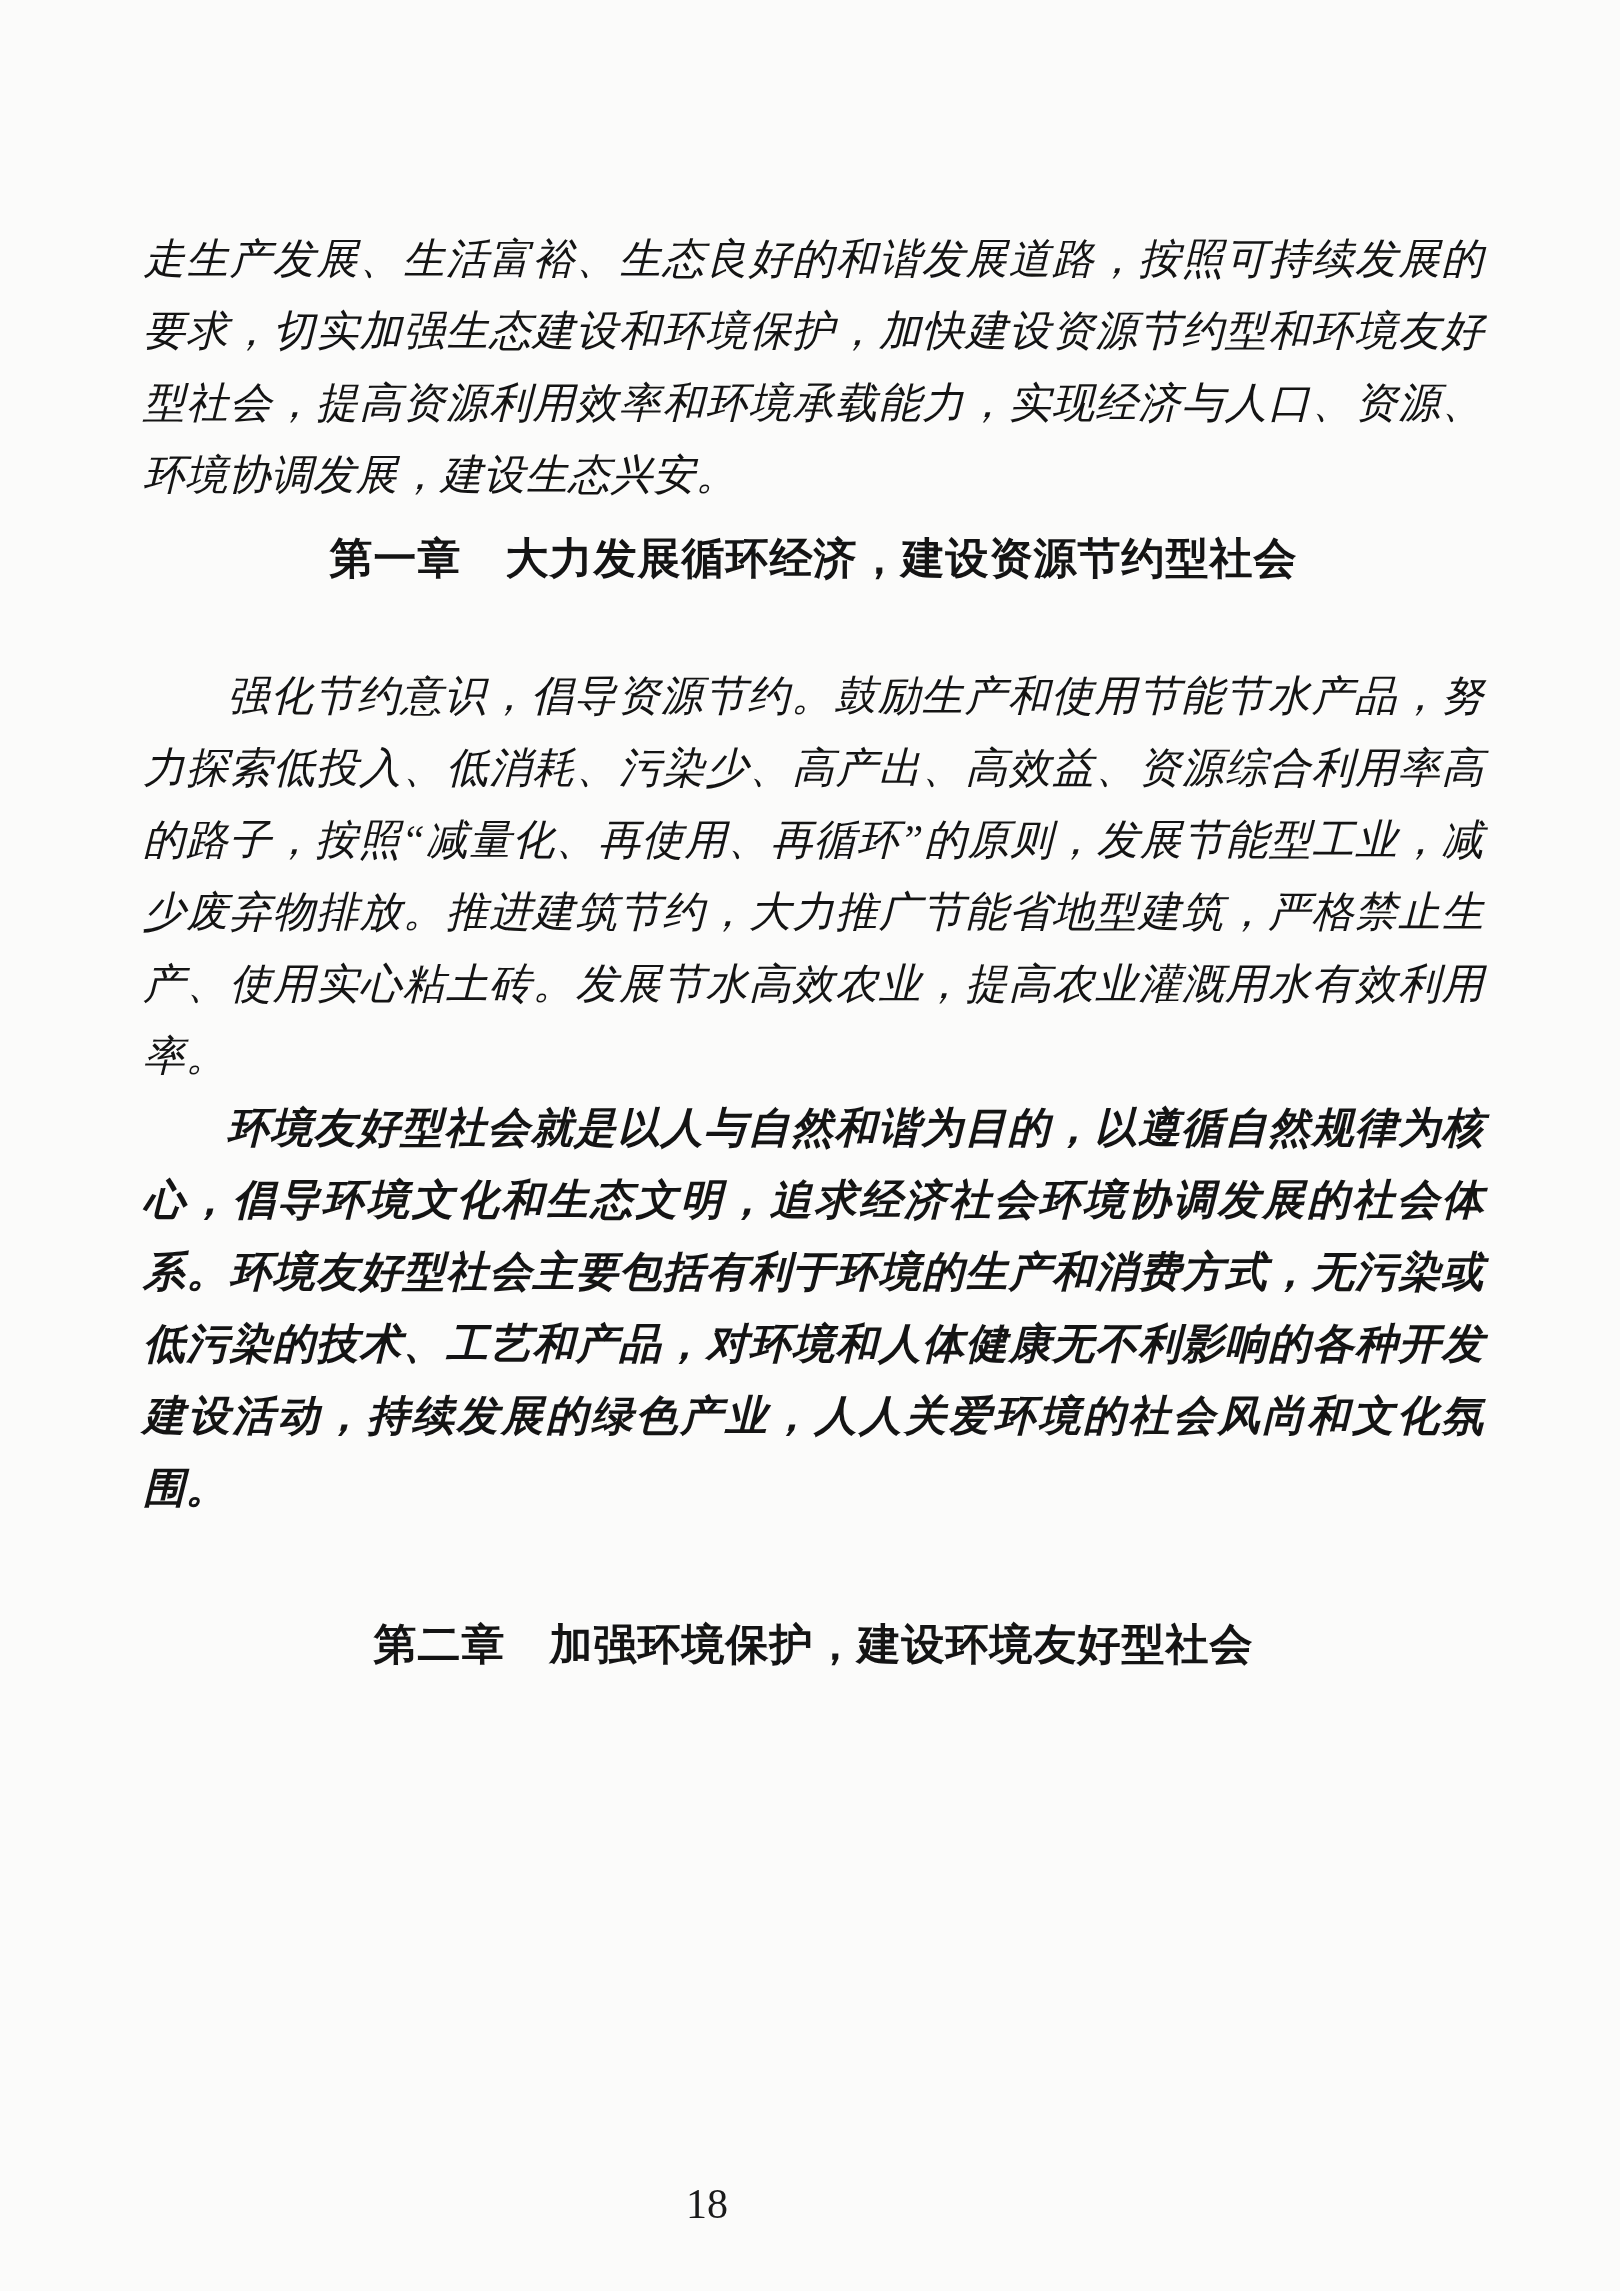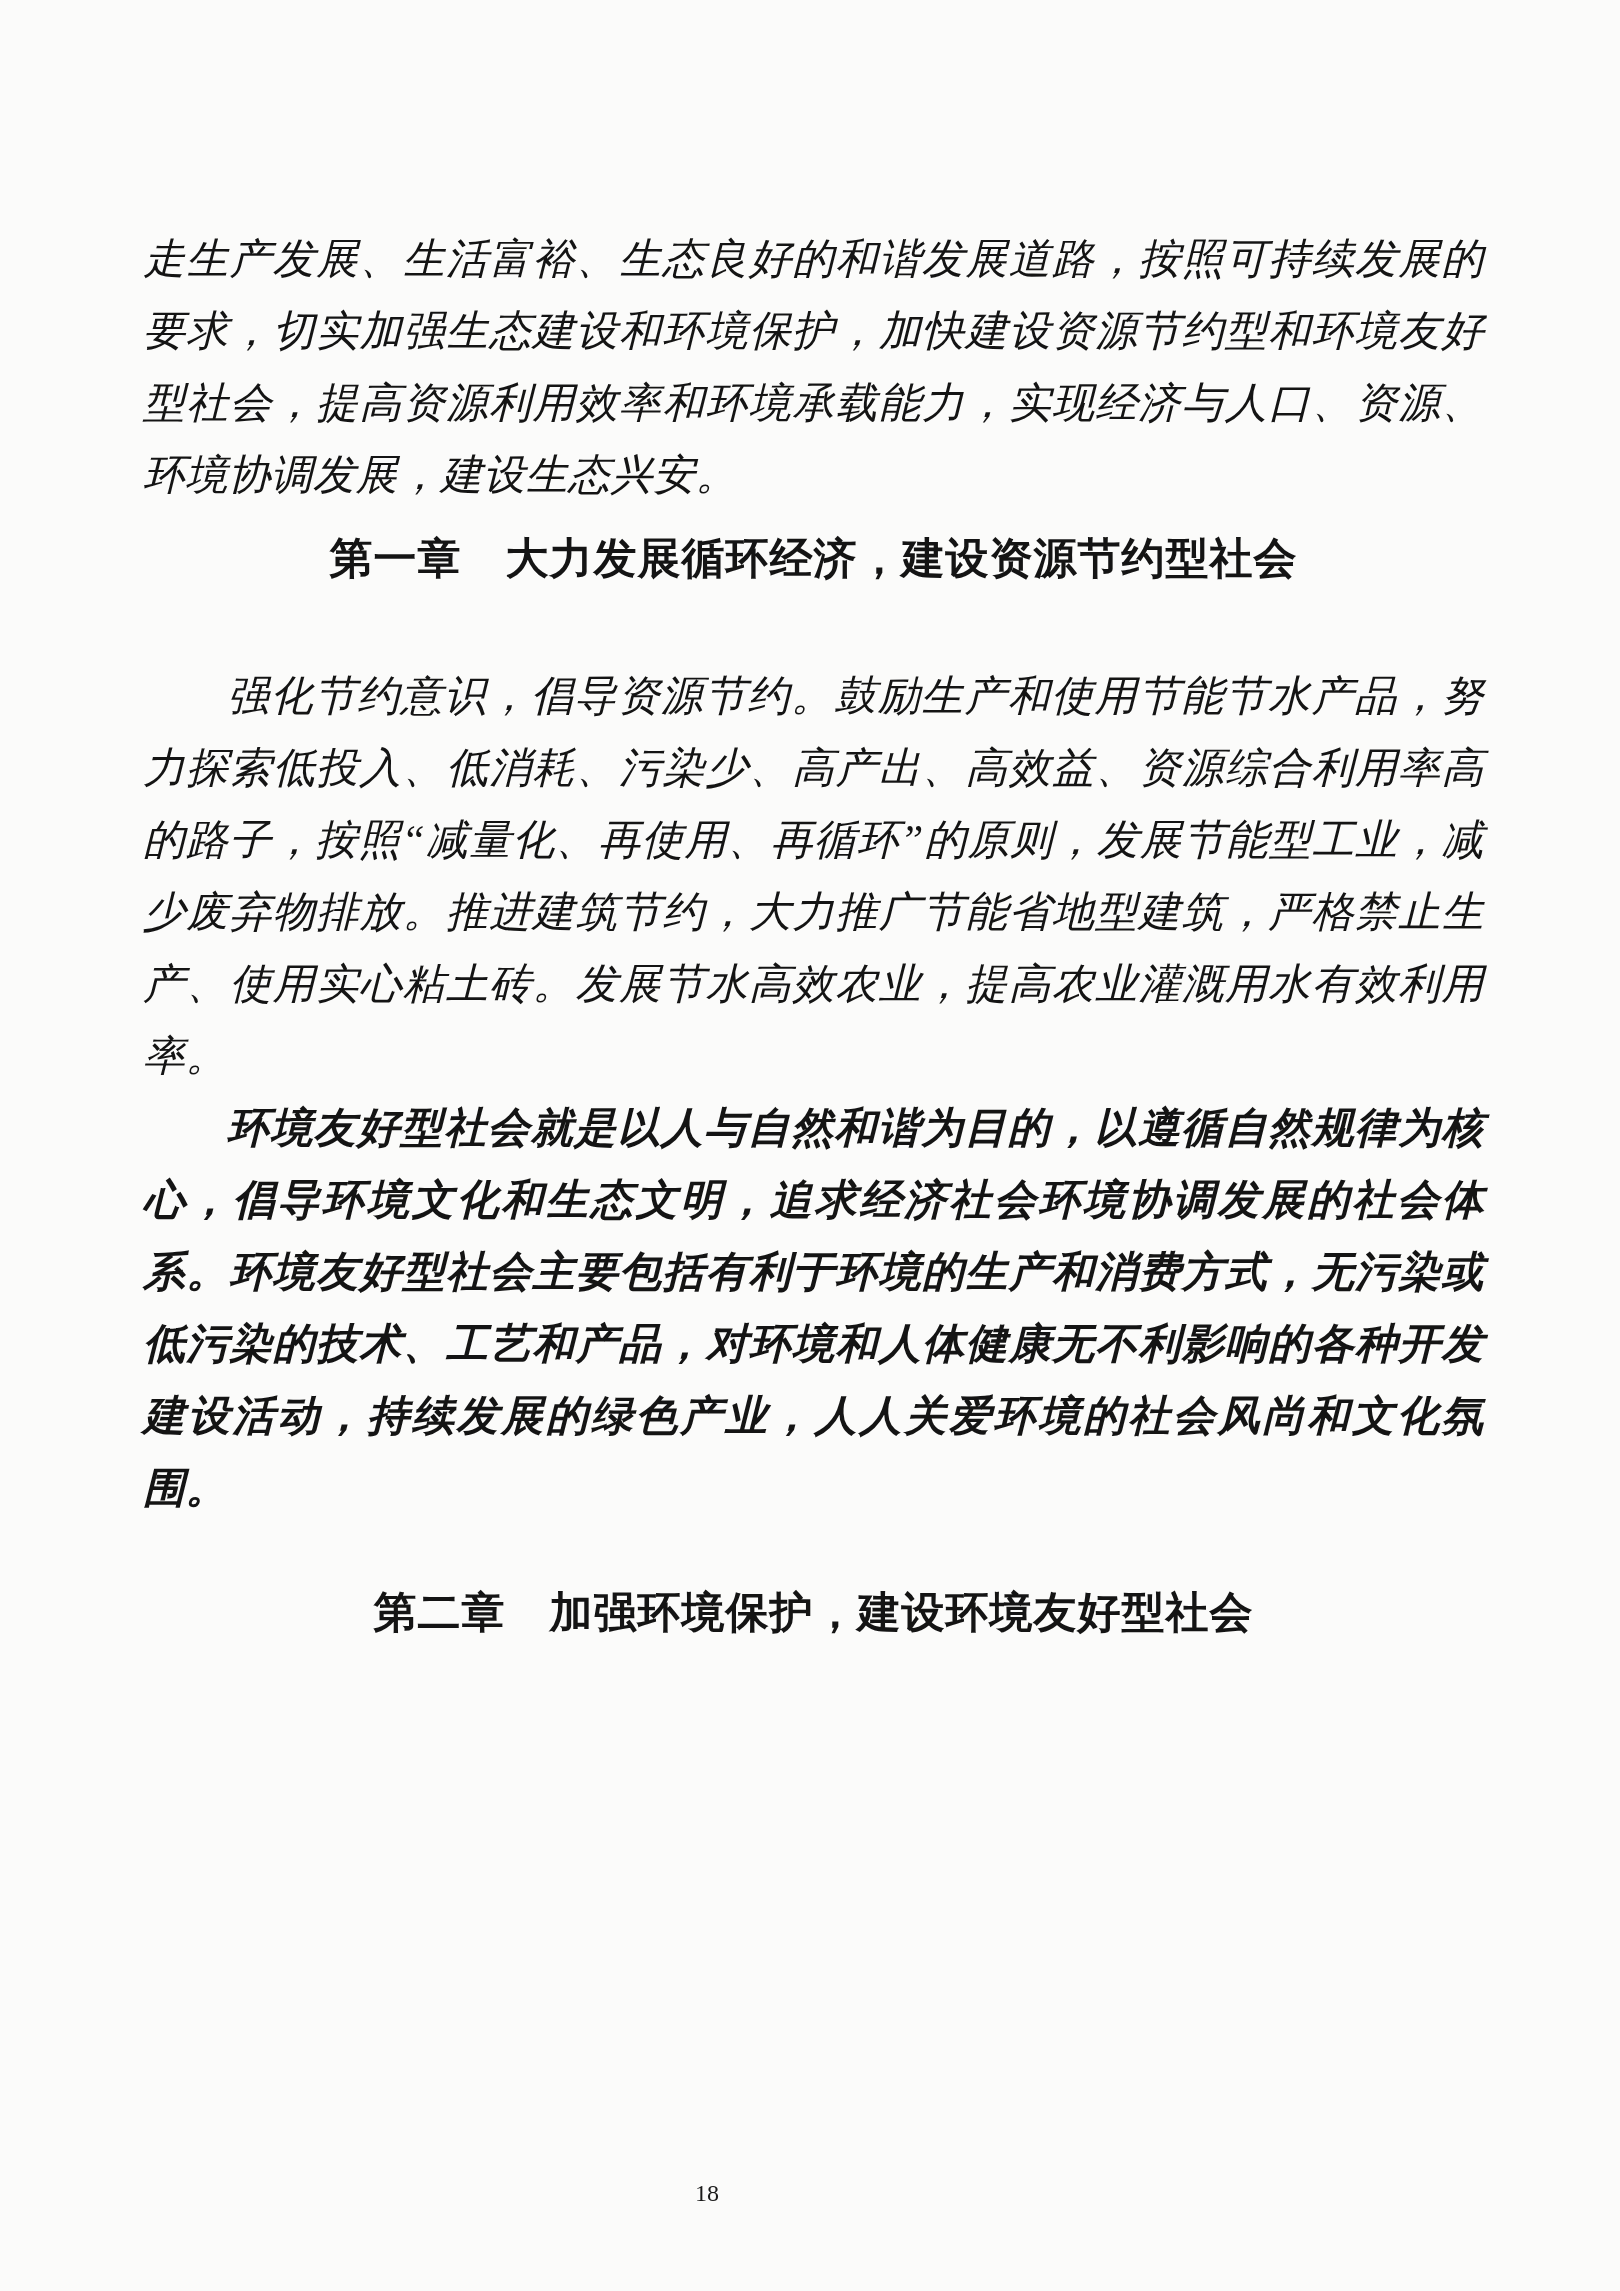--- a/index.html
+++ b/index.html
@@ -43,30 +43,30 @@
     font-weight: 700;
     text-align: center;
     margin: 0;
     letter-spacing: 1px;
   }
   h2.first-chapter {
     margin-top: 24px;
     margin-bottom: 78px;
   }
   h2.second-chapter {
-    margin-top: 65px;
+    margin-top: 97px;
     margin-bottom: 86px;
   }
   .page-footer {
     position: absolute;
     top: 2180px;
     left: 0;
     width: 1414px;
     text-align: center;
-    font-size: 24px;
+    font-size: 42px;
     font-family: "Liberation Serif", serif;
     color: #1a1a1a;
   }
 </style>
 </head>
 <body>
 
 <div class="page">
 
   <p class="body-text">走生产发展、生活富裕、生态良好的和谐发展道路，按照可持续发展的要求，切实加强生态建设和环境保护，加快建设资源节约型和环境友好型社会，提高资源利用效率和环境承载能力，实现经济与人口、资源、环境协调发展，建设生态兴安。</p>

